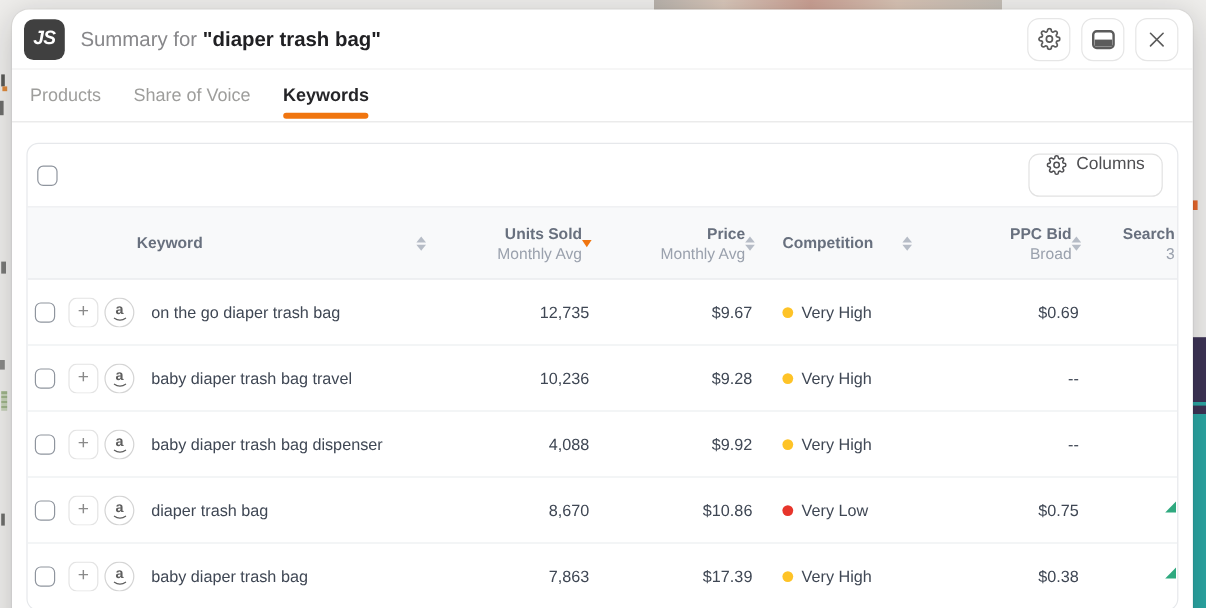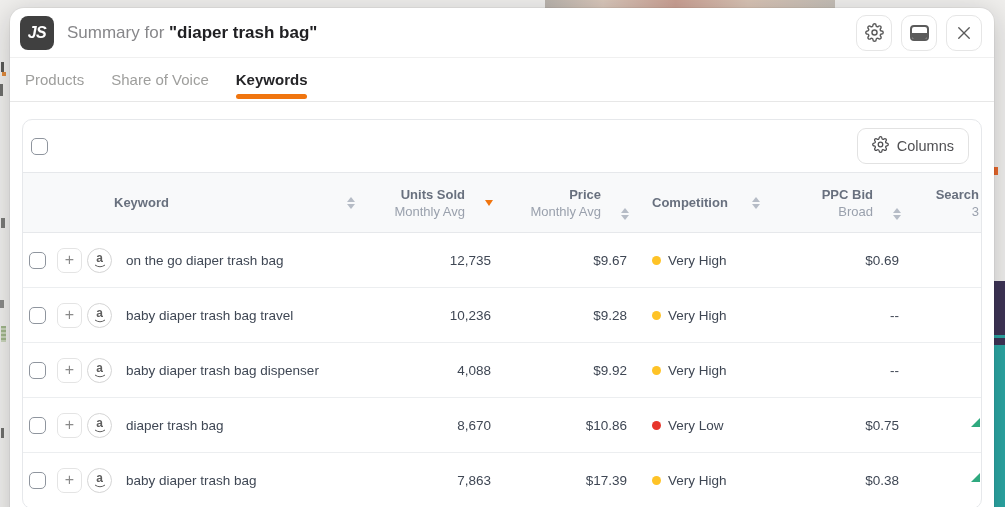--- a/index.html
+++ b/index.html
@@ -58,34 +58,34 @@
   .tab.active { color:#252528; font-weight:bold; }
   .tab.active .tab-underline { position:absolute; left:0; right:0; bottom:2px; height:5px;
     background:#f0750f; border-radius:4px; }
 
   
   .card { margin:17px 12px 0 12px; border:1px solid #e6e8eb; border-radius:10px; background:#fff;
     overflow:hidden; }
   .card-toolbar { display:flex; align-items:center; height:53px; padding:0 12px 0 8px;
     border-bottom:1px solid #e6e8eb; }
   .checkbox { width:17px; height:17px; border:1.6px solid #8f959e; border-radius:5px; background:#fff; cursor:pointer; flex:none; }
-  .columns-btn { margin-left:auto; display:flex; align-items:center; gap:8px; height:36px; padding:0 14px;
+  .columns-btn { margin-left:auto; display:flex; gap:8px; height:36px; padding:0 14px;
     border:1px solid #e2e2e2; border-radius:9px; background:#fff; font-size:14.5px; color:#4f4f52; cursor:pointer; }
 
   .grid-row { display:grid; grid-template-columns:1fr 138px 136px 131px 141px 66px; align-items:center; }
 
   .thead { background:#f8f9fa; height:60px; border-bottom:1px solid #e6e8eb;
     font-size:13px; color:#68707e; }
   .th { display:flex; align-items:center; }
   .th .lbl { font-weight:bold; }
   .th .sub { color:#9aa1ad; font-weight:normal; }
   .th-stack { display:flex; flex-direction:column; align-items:flex-end; line-height:17px; }
   .th-kw { padding-left:91px; }
   .th-kw .sorticon { margin-left:auto; margin-right:14px; }
-  .th-right { justify-content:flex-end; padding-right:14px; gap:20px;align-items:flex-end; }
+  .th-right { justify-content:flex-end; padding-right:14px; gap:0; }
   .th-comp { padding-left:9px; gap:6px; }
   .th-comp .sorticon { margin-left:auto; margin-right:14px; }
   .th-search { justify-content:flex-end; padding-right:2px; }
 
   .sorticon { display:flex; flex-direction:column; gap:2px; }
   .sorticon .up { width:0; height:0; border-left:4px solid transparent; border-right:4px solid transparent; border-bottom:5px solid #b6bcc6; }
   .sorticon .down { width:0; height:0; border-left:4px solid transparent; border-right:4px solid transparent; border-top:5px solid #b6bcc6; }
   .sort-desc { width:0; height:0; border-left:4.5px solid transparent; border-right:4.5px solid transparent; border-top:6px solid #f0750f; align-self:flex-end; margin-bottom:14px; }
 
   .trow { height:55px; border-bottom:1px solid #eceef0; font-size:13.5px; color:#3f4754; position:relative; }

